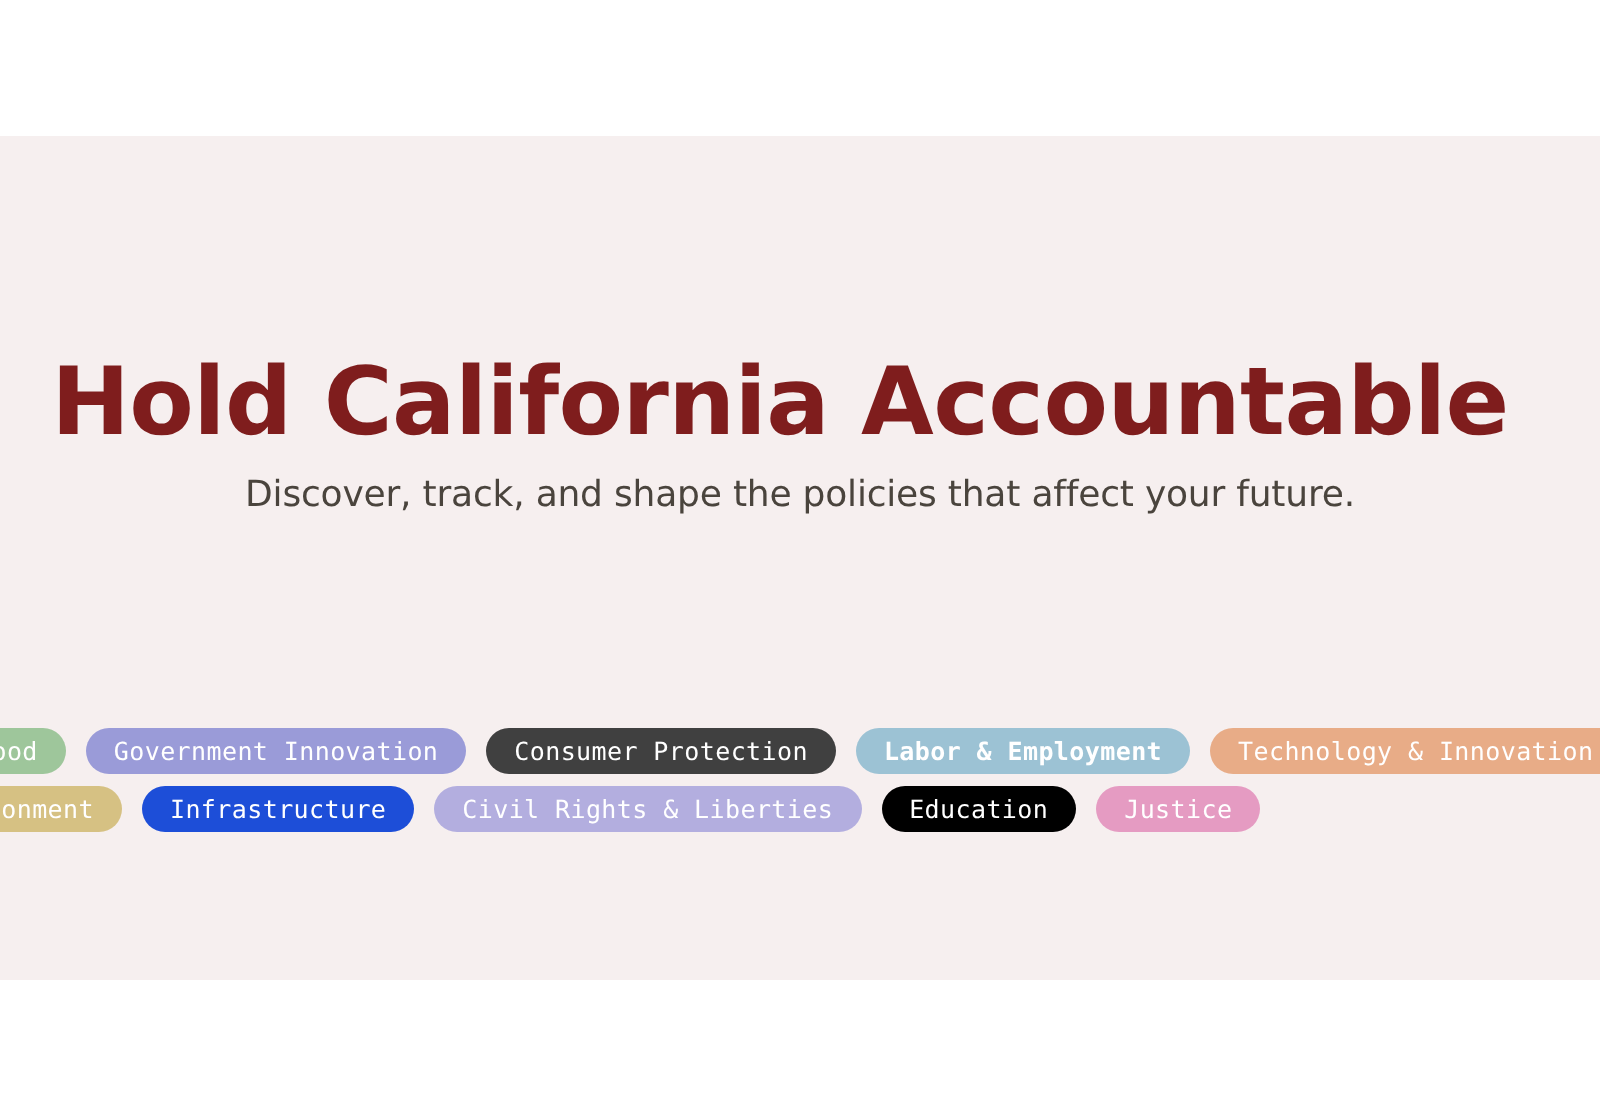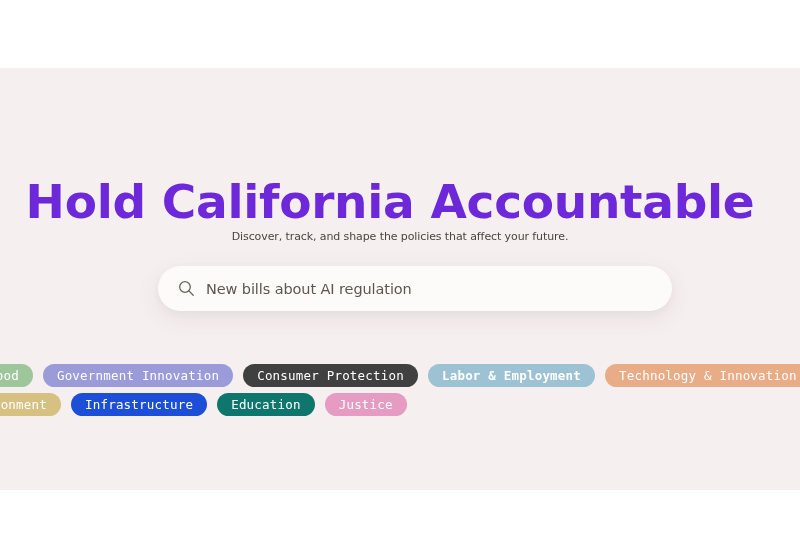--- a/index.html
+++ b/index.html
@@ -47,33 +47,33 @@
   .hero-title {
     position: absolute;
     left: 0;
     top: 78px;
     width: 780px;
     text-align: center;
     font-family: "DejaVu Sans", sans-serif;
     font-size: 47px;
     font-weight: bold;
     letter-spacing: -0.3px;
-    color: #6d28d9;
+    color: #7f1d1d;
     line-height: 1.08;
     white-space: nowrap;
   }
 
   .hero-subtitle {
     position: absolute;
     left: 0;
     top: 151px;
     width: 800px;
     text-align: center;
     font-family: "DejaVu Sans", sans-serif;
-    font-size: 11px;
+    font-size: 18px;
     font-weight: normal;
     color: #4a443d;
     letter-spacing: -0.1px;
     white-space: nowrap;
   }
 
   
   .search-wrap {
     position: absolute;
     left: 158px;
@@ -172,47 +172,39 @@
 <div class="page">
 
   <div class="top-strip"></div>
 
   <div class="hero">
 
     <h1 class="hero-title">Hold California Accountable</h1>
 
     <p class="hero-subtitle">Discover, track, and shape the policies that affect your future.</p>
 
-    <div class="search-wrap">
-      <span class="search-icon">
-        <svg width="17" height="17" viewBox="0 0 17 17" fill="none" xmlns="http://www.w3.org/2000/svg">
-          <circle cx="7" cy="7" r="5.3" stroke="#6a635b" stroke-width="1.3" fill="none"></circle>
-          <line x1="10.9" y1="10.9" x2="15.2" y2="15.2" stroke="#6a635b" stroke-width="1.3" stroke-linecap="round"></line>
-        </svg>
-      </span>
-      <input class="search-input" type="text" placeholder="New bills about AI regulation" style="">
-    </div>
 
     <div class="tag-rows">
 
       <div class="tag-row tag-row-1">
         <div class="tag-row-inner">
             <span class="tag" style="background: rgb(158, 198, 155);">Food</span>
             <span class="tag" style="background: rgb(154, 155, 216);">Government Innovation</span>
             <span class="tag" style="background: #404040;">Consumer Protection</span>
             <span class="tag" style="background: rgb(156, 194, 212); font-weight: bold;">Labor &amp; Employment</span>
             <span class="tag" style="background: rgb(232, 172, 135);">Technology &amp; Innovation</span>
           </div>
       </div>
 
       <div class="tag-row tag-row-2">
         <div class="tag-row-inner">
             <span class="tag" style="background: rgb(214, 193, 131);">Environment</span>
             <span class="tag" style="background: #1d4ed8;">Infrastructure</span>
-            <span class="tag" style="background: #0f766e;">Education</span>
+            <span class="tag" style="background: rgb(179, 174, 223);">Civil Rights &amp; Liberties</span>
+            <span class="tag" style="background: #000000;">Education</span>
             <span class="tag" style="background: rgb(229, 155, 194);">Justice</span>
           </div>
       </div>
 
     </div>
 
   </div>
 
   <div class="bottom-area"></div>
 

